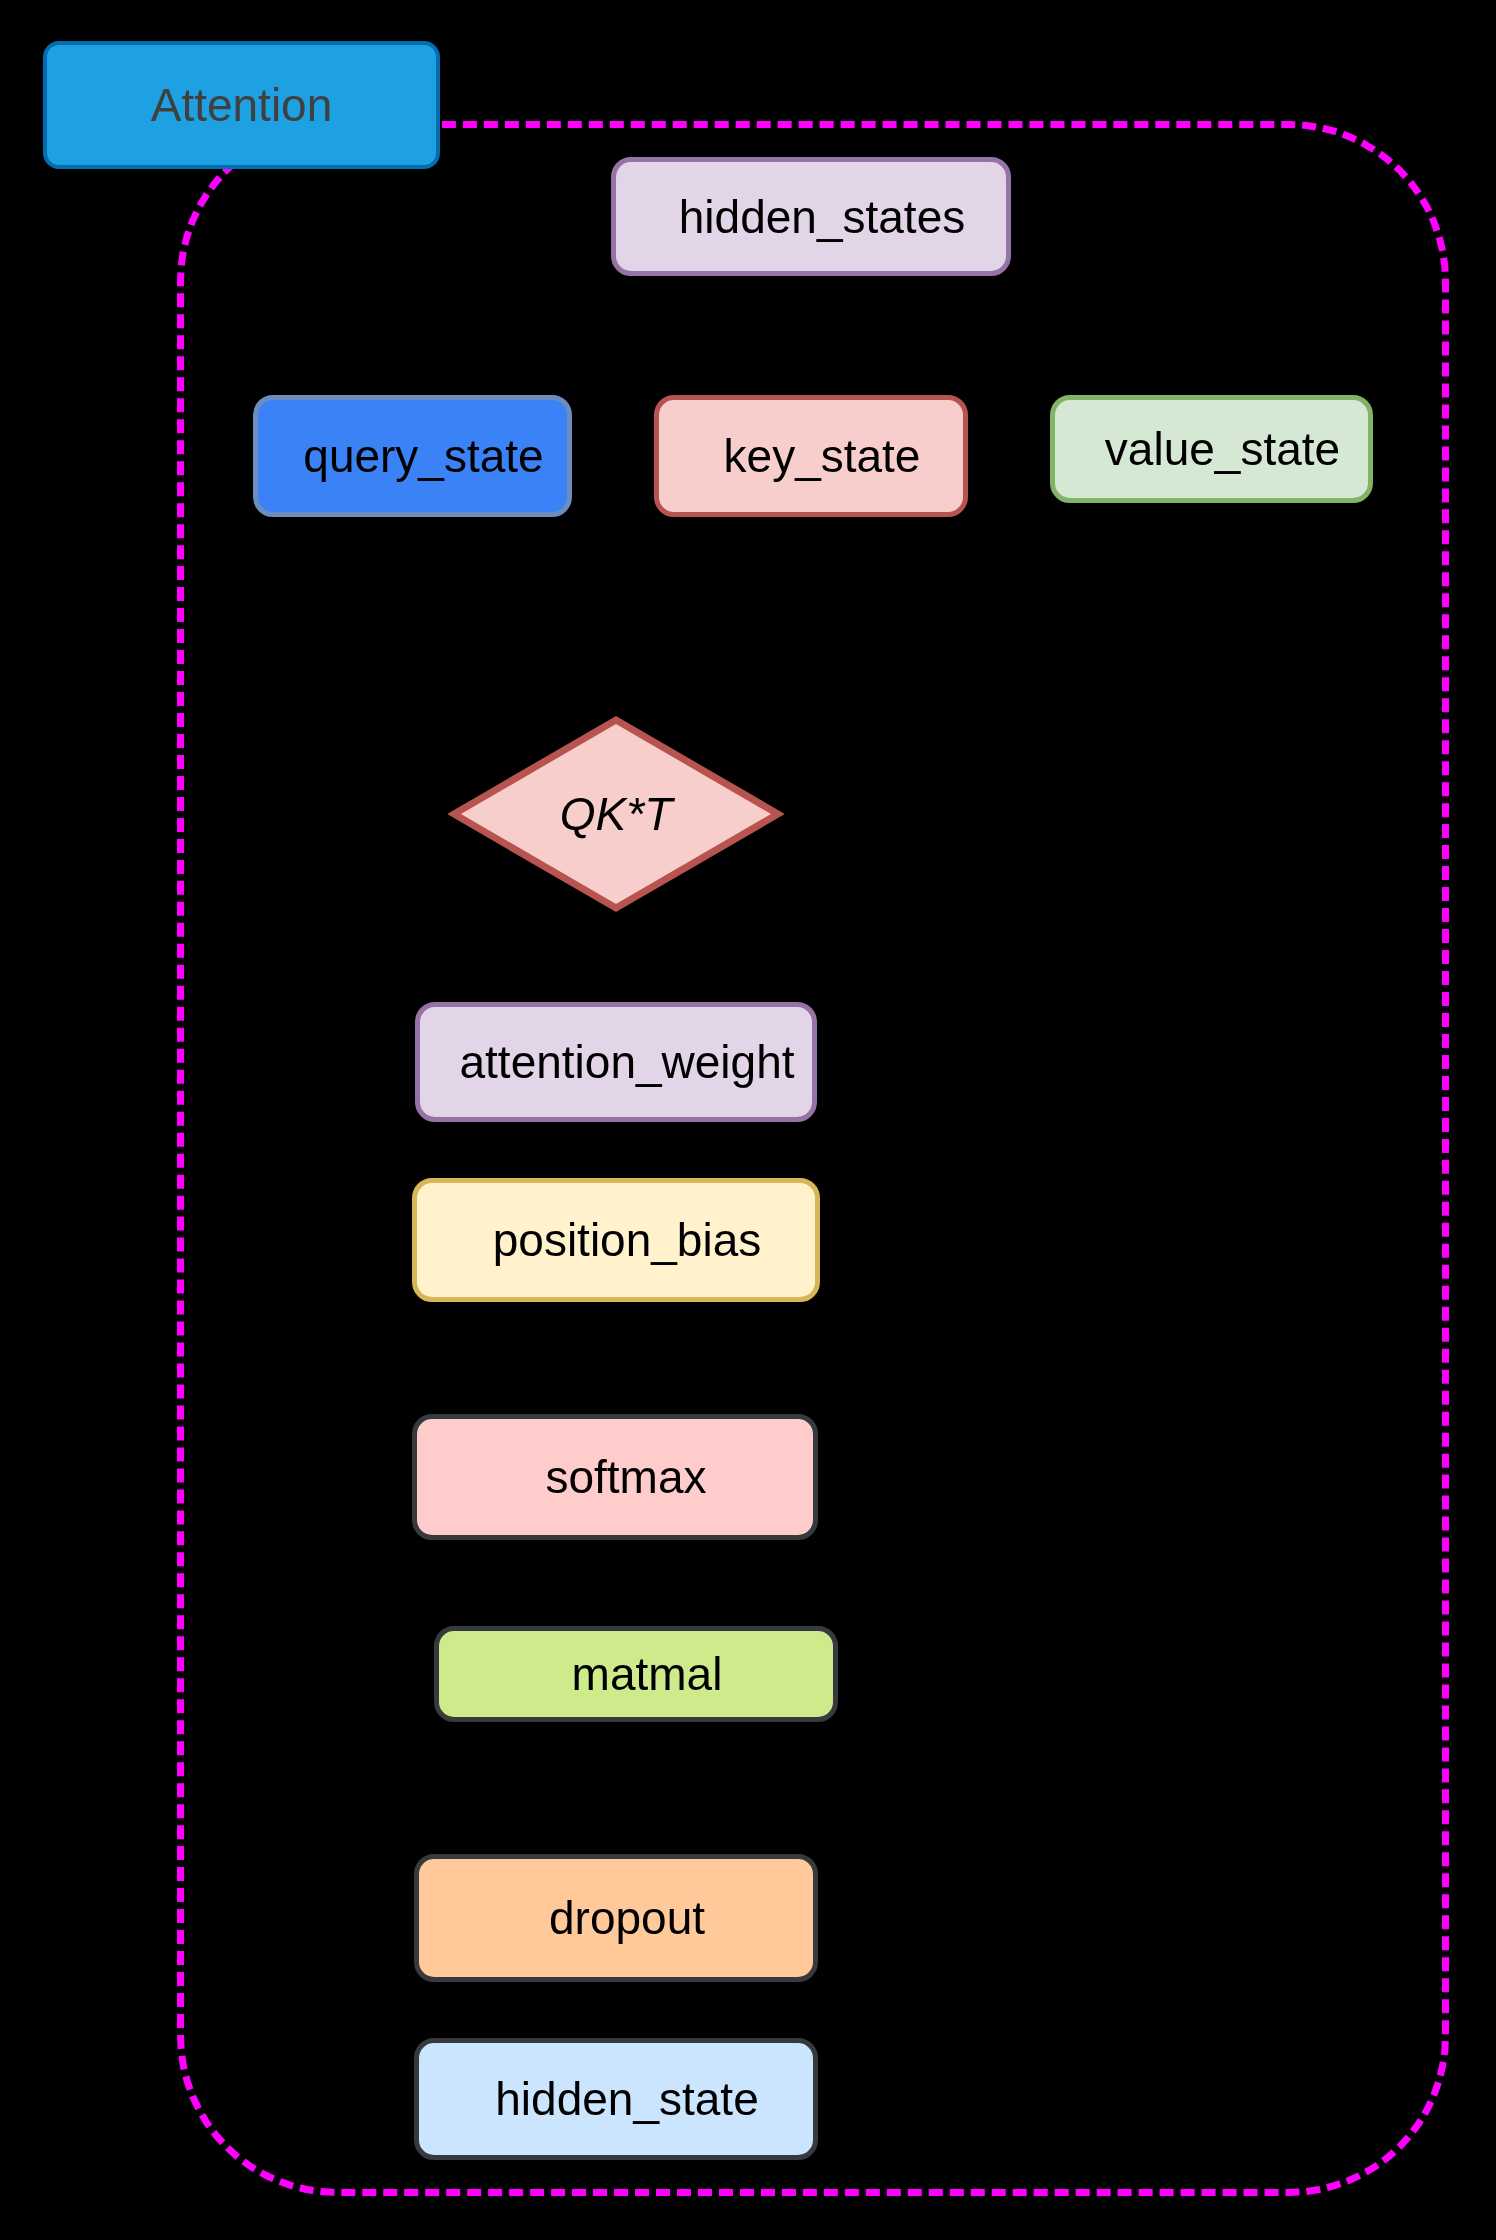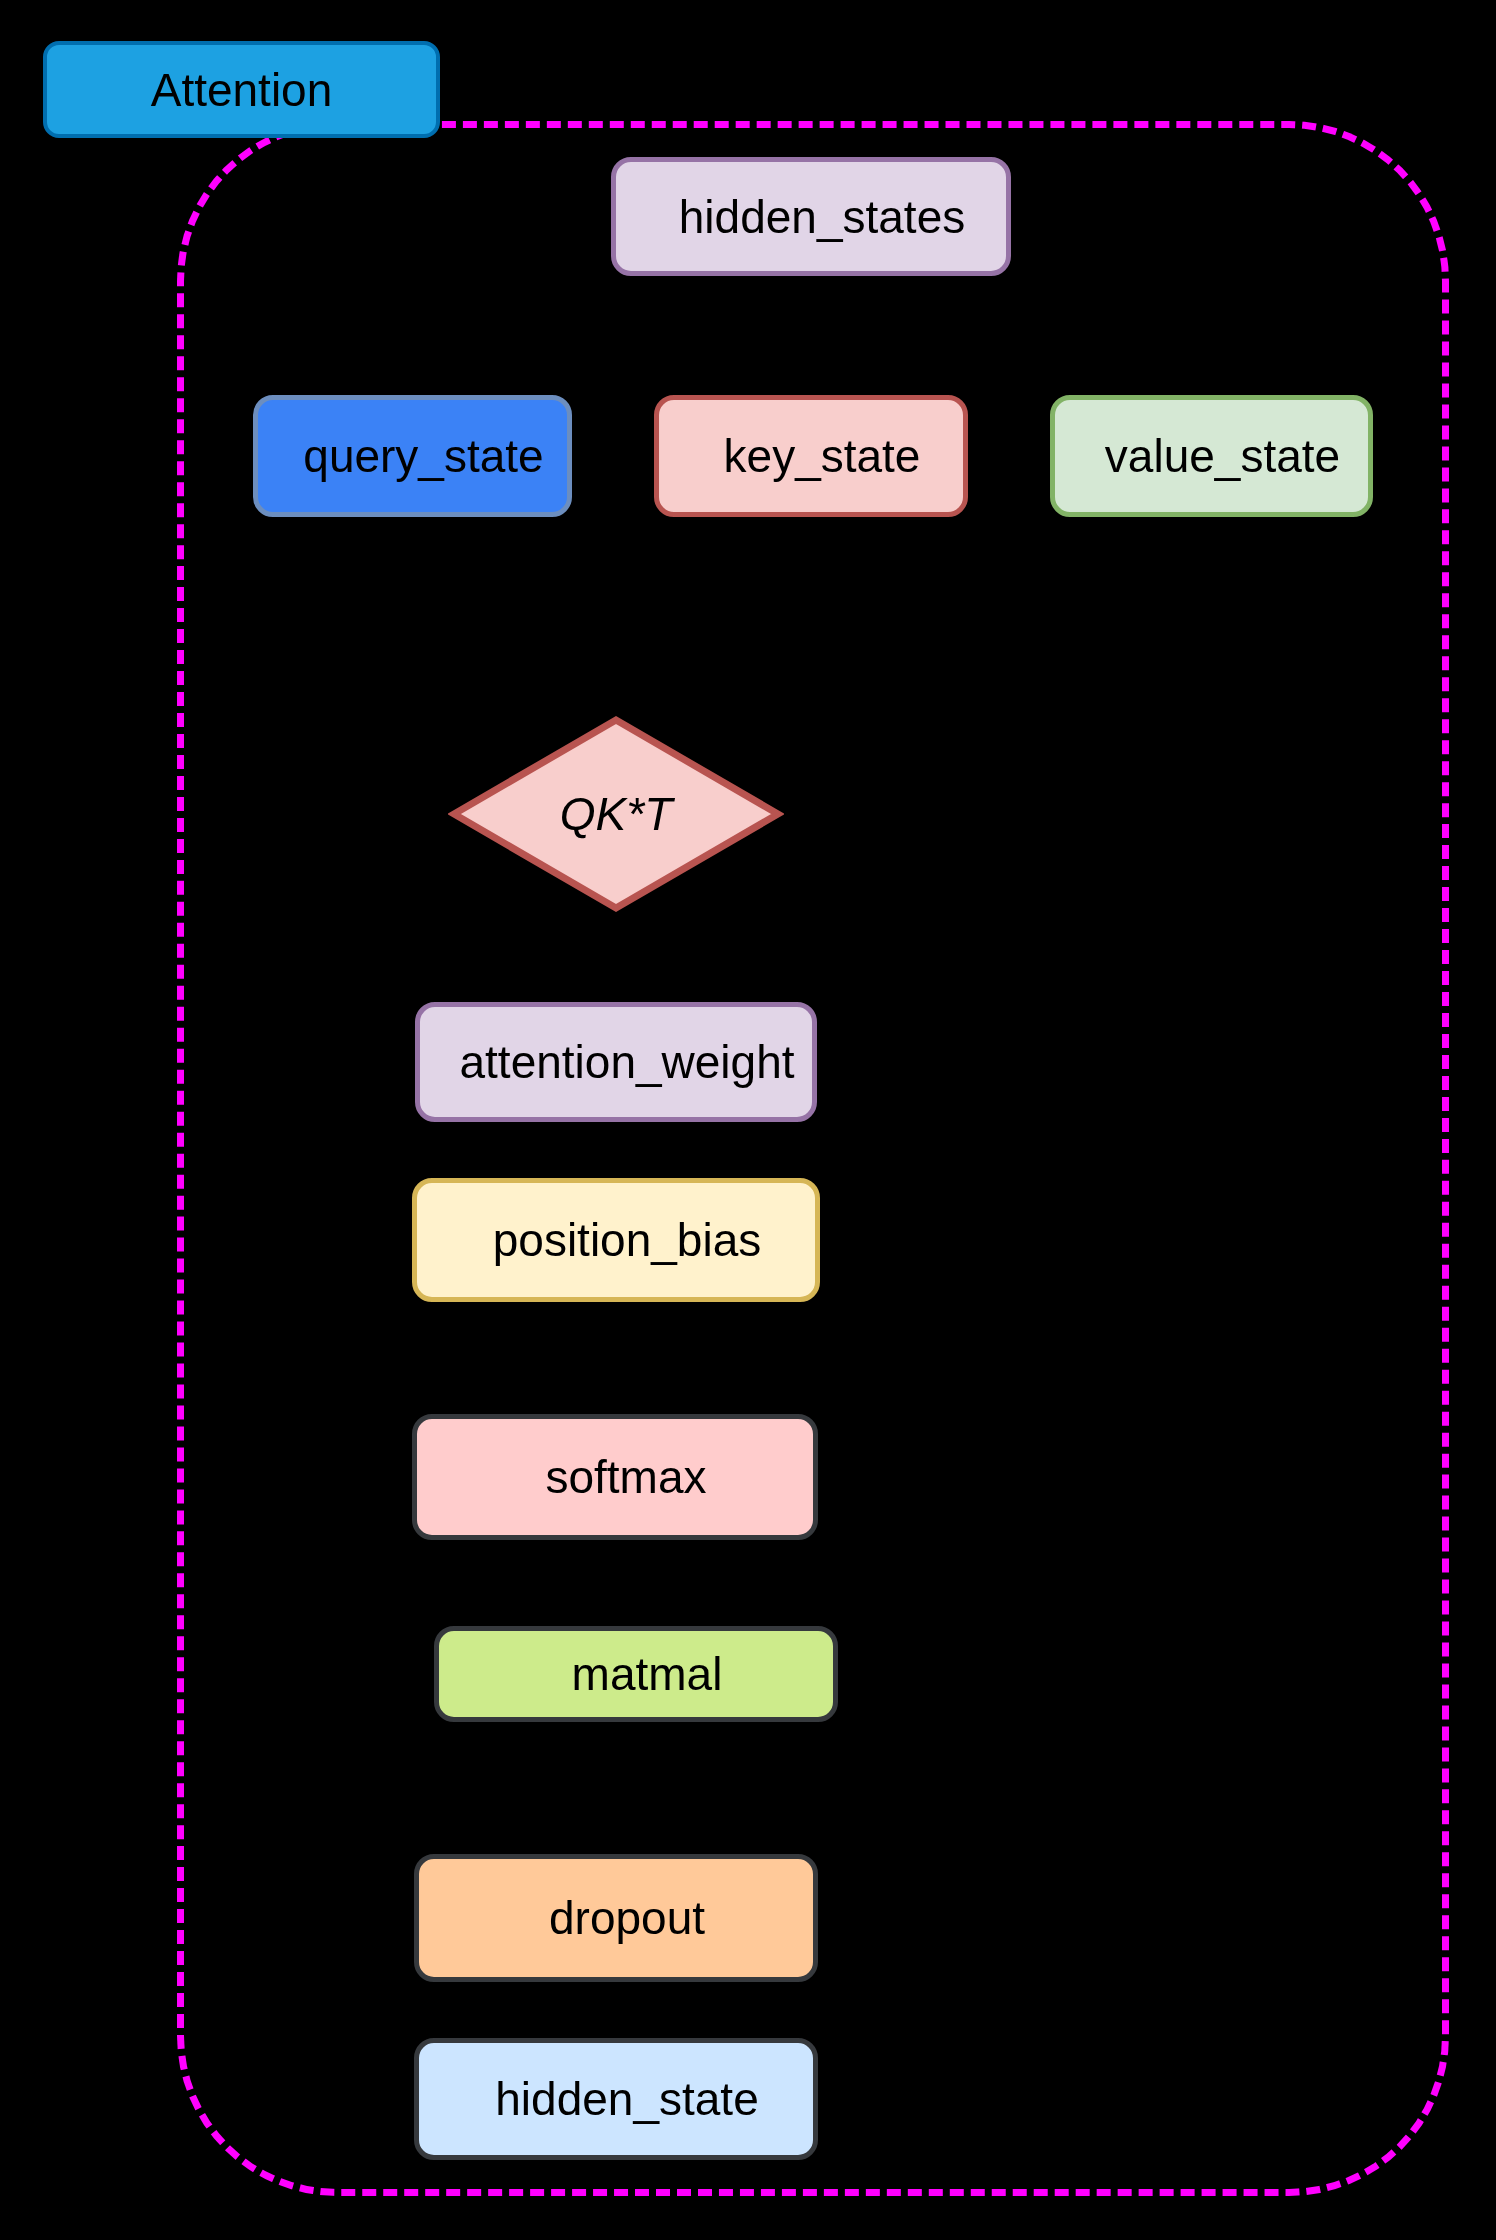--- a/index.html
+++ b/index.html
@@ -25,49 +25,49 @@
     border: 7px dashed #FF00FF;
     border-radius: 160px;
     box-sizing: border-box;
   }
   
   .title-box {
     position: absolute;
     left: 43px;
     top: 41px;
     width: 397px;
-    height: 97px;
+    height: 128px;
     background: #1DA1E2;
     border: 4px solid #006EAF;
     border-radius: 16px;
     box-sizing: border-box;
     display: flex;
     align-items: center;
     justify-content: center;
-    color: #000000;
+    color: #404040;
     font-size: 46px;
   }
   
   .node {
     position: absolute;
     box-sizing: border-box;
     display: flex;
     align-items: center;
     justify-content: center;
     color: #000000;
     font-size: 46px;
     border-radius: 20px;
     border-style: solid;
     border-width: 5px;
     padding-left: 22px;
   }
   .hidden-states   { left: 611px;  top: 157px;  width: 400px; height: 119px; background: #E1D5E7; border-color: #9673A6; }
   .query-state     { left: 253px;  top: 395px;  width: 319px; height: 122px; background: #3b82f6; border-color: #6C8EBF; }
   .key-state       { left: 654px;  top: 395px;  width: 314px; height: 122px; background: #F8CECC; border-color: #B85450; }
-  .value-state     { left: 1050px; top: 395px;  width: 323px; height: 122px; background: #D5E8D4; border-color: #82B366; }
+  .value-state     { left: 1050px; top: 395px;  width: 323px; height: 108px; background: #D5E8D4; border-color: #82B366; }
   .attention-weight{ left: 415px;  top: 1002px; width: 402px; height: 120px; background: #E1D5E7; border-color: #9673A6; }
   .position-bias   { left: 412px;  top: 1178px; width: 408px; height: 124px; background: #FFF2CC; border-color: #D6B656; }
   .softmax         { left: 412px;  top: 1414px; width: 406px; height: 126px; background: #FFCCCC; border-color: #36393D; }
   .matmal          { left: 414px;  top: 1626px; width: 404px; height: 96px; background: #CDEB8B; border-color: #36393D; margin-left: 20px; }
   .dropout         { left: 414px;  top: 1854px; width: 404px; height: 128px; background: #FFC999; border-color: #36393D; text-align: center; }
   .hidden-state    { left: 414px;  top: 2038px; width: 404px; height: 122px; background: #CCE5FF; border-color: #36393D; }
   
   .diamond-wrap {
     position: absolute;
     left: 448px;

